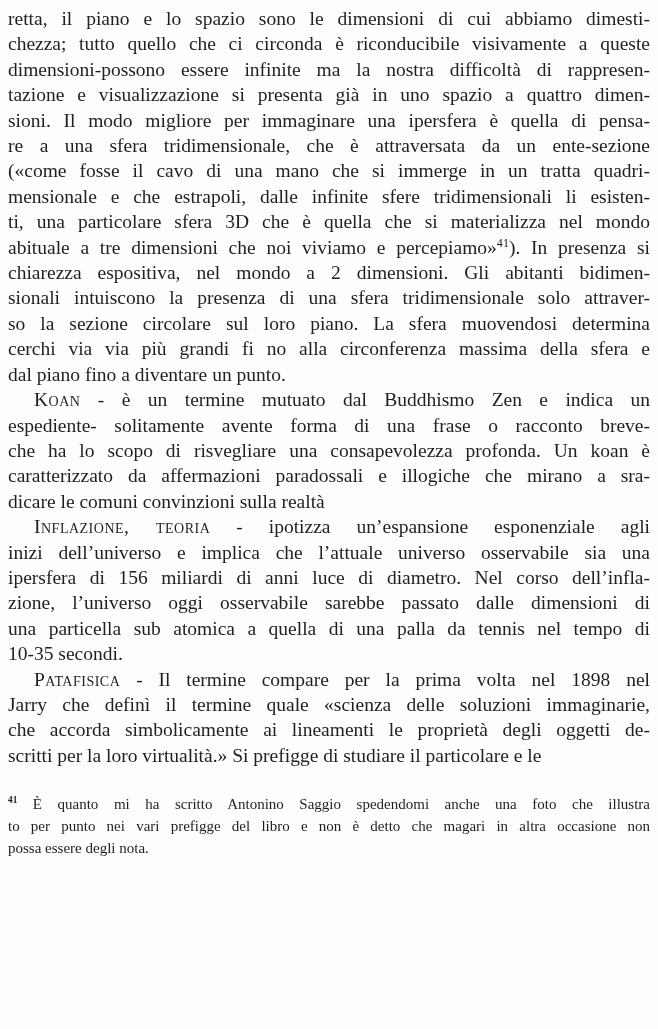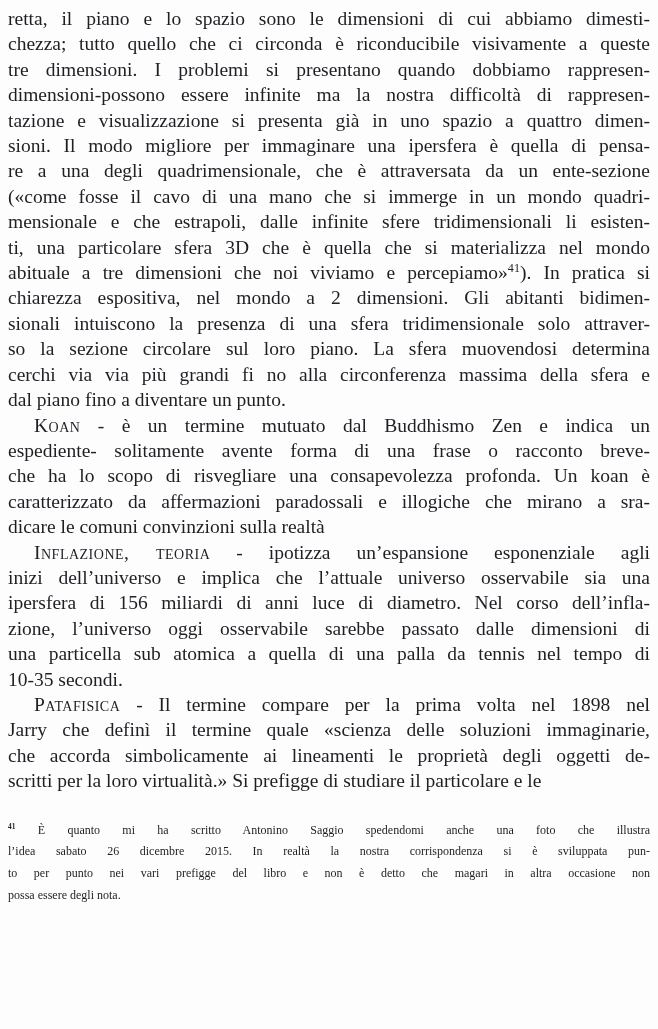--- a/index.html
+++ b/index.html
@@ -48,41 +48,40 @@
     line-height: 0;
   }
   .sup-b {
     vertical-align: super;
     font-size: 0.62em;
     line-height: 0;
     font-weight: bold;
   }
   .footnote {
     margin-top: 26px;
-    font-size: 12px;
+    font-size: 15px;
     line-height: 21.8px;
   }
 </style>
 </head>
 <body style="background: rgb(253, 253, 253);">
 
 <div class="page" style="color: rgb(30, 30, 36);">
   <div class="body-text">
       <div class="paragraph">
         <div class="line"><span>retta, il piano e lo spazio sono le dimensioni di cui abbiamo dimesti-</span></div>
         <div class="line"><span>chezza; tutto quello che ci circonda è riconducibile visivamente a queste</span></div>
-        <div class="line"><span>tre dimensioni. I problemi si presentano quando dobbiamo rappresen-</span></div>
         <div class="line"><span>dimensioni-possono essere infinite ma la nostra difficoltà di rappresen-</span></div>
         <div class="line"><span>tazione e visualizzazione si presenta già in uno spazio a quattro dimen-</span></div>
         <div class="line"><span>sioni. Il modo migliore per immaginare una ipersfera è quella di pensa-</span></div>
-        <div class="line"><span>re a una degli quadrimensionale, che è attraversata da un ente-sezione</span></div>
-        <div class="line"><span>(«come fosse il cavo di una mano che si immerge in un mondo quadri-</span></div>
+        <div class="line"><span>re a una sfera tridimensionale, che è attraversata da un ente-sezione</span></div>
+        <div class="line"><span>(«come fosse il cavo di una mano che si immerge in un tratta quadri-</span></div>
         <div class="line"><span>mensionale e che estrapoli, dalle infinite sfere tridimensionali li esisten-</span></div>
         <div class="line"><span>ti, una particolare sfera 3D che è quella che si materializza nel mondo</span></div>
-        <div class="line"><span>abituale a tre dimensioni che noi viviamo e percepiamo»</span><span class="sup">41</span><span>). In pratica si</span></div>
+        <div class="line"><span>abituale a tre dimensioni che noi viviamo e percepiamo»</span><span class="sup">41</span><span>). In presenza si</span></div>
         <div class="line"><span>chiarezza espositiva, nel mondo a 2 dimensioni. Gli abitanti bidimen-</span></div>
         <div class="line"><span>sionali intuiscono la presenza di una sfera tridimensionale solo attraver-</span></div>
         <div class="line"><span>so la sezione circolare sul loro piano. La sfera muovendosi determina</span></div>
         <div class="line"><span>cerchi via via più grandi fi no alla circonferenza massima della sfera e</span></div>
         <div class="line last"><span>dal piano fino a diventare un punto.</span></div>
       </div>
       <div class="paragraph">
         <div class="line indent"><span class="sc">Koan</span><span> - è un termine mutuato dal Buddhismo Zen e indica un</span></div>
         <div class="line"><span>espediente- solitamente avente forma di una frase o racconto breve-</span></div>
         <div class="line"><span>che ha lo scopo di risvegliare una consapevolezza profonda. Un koan è</span></div>
@@ -99,17 +98,16 @@
       </div>
       <div class="paragraph">
         <div class="line indent"><span class="sc">Patafisica</span><span> - Il termine compare per la prima volta nel 1898 nel</span></div>
         <div class="line"><span>Jarry che definì il termine quale «scienza delle soluzioni immaginarie,</span></div>
         <div class="line"><span>che accorda simbolicamente ai lineamenti le proprietà degli oggetti de-</span></div>
         <div class="line last"><span>scritti per la loro virtualità.» Si prefigge di studiare il particolare e le</span></div>
       </div>
     </div>
   <div class="footnote body-text-footnote">
       <div class="line"><span class="sup-b">41</span><span> È quanto mi ha scritto Antonino Saggio spedendomi anche una foto che illustra</span></div>
-      <div class="line"><span>l’idea sabato 26 dicembre 2015. In realtà la nostra corrispondenza si è sviluppata pun-</span></div>
       <div class="line"><span>to per punto nei vari prefigge del libro e non è detto che magari in altra occasione non</span></div>
       <div class="line last"><span>possa essere degli nota.</span></div>
     </div>
 </div>
 
 </body></html>

